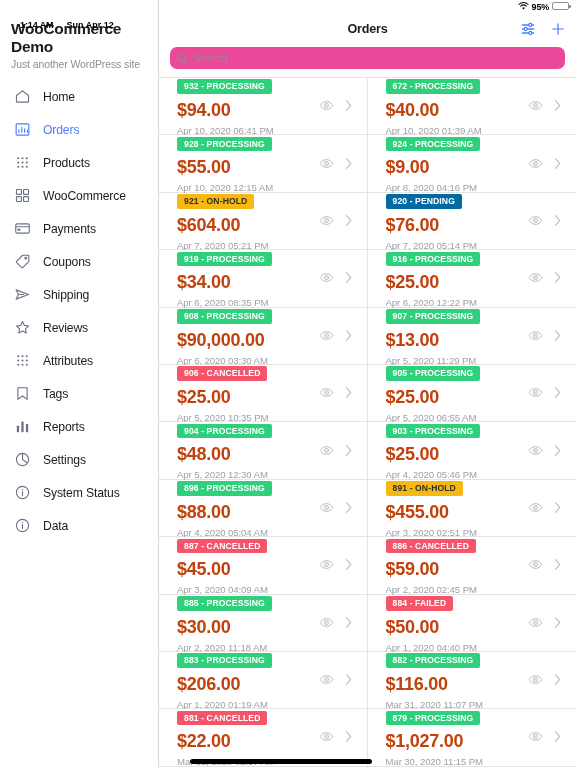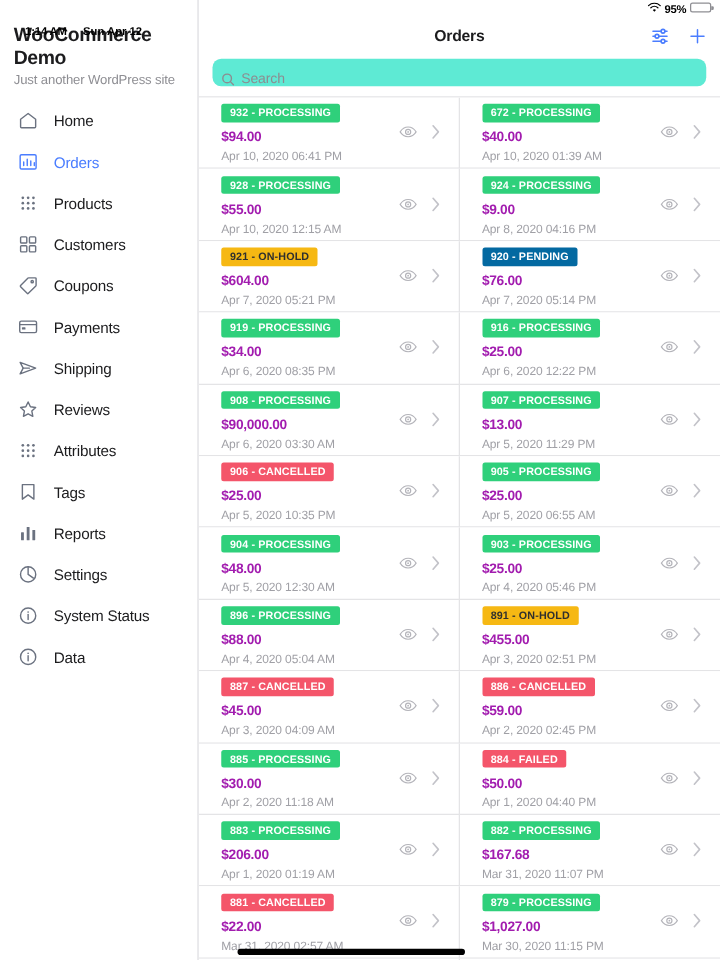--- a/index.html
+++ b/index.html
@@ -65,22 +65,22 @@
     position: absolute; left: 0; right: 0; text-align: center;
     font-size: 12.6px; font-weight: 700; color: #1c1c1e; letter-spacing: -0.2px;
     pointer-events: none;
   }
   .topbar-actions { margin-left: auto; display: flex; align-items: center; gap: 14px; z-index: 2; }
   .ico-btn { color: #4a7dff; cursor: pointer; display: flex; align-items: center; justify-content: center; }
   .ico-btn svg { display: block; }
 
   .searchwrap { padding: 3px 11px 8px 11px; }
   .searchbar {
-    height: 22px; background: #5eead4; border-radius: 7px;
-    display: flex; align-items: flex-end; gap: 5px; padding: 0 7px;
+    height: 22px; background: #ec4899; border-radius: 7px;
+    display: flex; align-items: center; gap: 5px; padding: 0 7px;
   }
   .search-ico { color: #8c8c90; display:flex; }
   .search-input {
     border: 0; background: transparent; outline: none; flex: 1;
     font-family: inherit; font-size: 11.2px; color: #1c1c1e; letter-spacing: -0.1px;
   }
   .search-input::placeholder { color: #8c8c90; }
 
   
   .orders {
@@ -105,21 +105,21 @@
     font-size: 8.6px; font-weight: 700; letter-spacing: 0.1px;
     padding: 3px 7px 3px 7px; color: #ffffff; line-height: 1;
     white-space: nowrap;
   }
   .badge.processing { background: #2FD07B; }
   .badge.cancelled  { background: #F4556A; }
   .badge.pending    { background: #0369a1; }
   .badge.failed     { background: #F4556A; }
   .badge.onhold     { background: #F6B813; color: #30302e; }
   .order-total {
-    font-size: 11px; font-weight: 700; color: #a21caf;
+    font-size: 18px; font-weight: 700; color: #c2410c;
     margin-top: 6px; letter-spacing: -0.25px;
   }
   .order-date {
     font-size: 9.6px; color: #a0a0a6; margin-top: 4px; letter-spacing: -0.1px;
   }
   .order-actions { display: flex; align-items: center; gap: 10px; padding-right: 4px; }
   .eye-ico { color: #b4b4ba; display: flex; cursor: pointer; }
   .chev-ico { color: #c3c3c9; display: flex; }
 
   
@@ -195,40 +195,40 @@
         </div>
         <div class="nav-item">
           <span class="nav-ico">
             <svg viewBox="0 0 24 24" fill="none" stroke="currentColor" stroke-width="1.6">
               <rect x="3.5" y="3.5" width="7" height="7" rx="1"></rect>
               <rect x="13.5" y="3.5" width="7" height="7" rx="1"></rect>
               <rect x="3.5" y="13.5" width="7" height="7" rx="1"></rect>
               <rect x="13.5" y="13.5" width="7" height="7" rx="1"></rect>
             </svg>
           </span>
-          <span>Customers</span>
-        </div>
-        <div class="nav-item">
-          <span class="nav-ico">
-            <svg viewBox="0 0 24 24" fill="none" stroke="currentColor" stroke-width="1.6" stroke-linejoin="round">
-              <path d="M12.5 3.2H20a1 1 0 0 1 1 1v7.4a1 1 0 0 1-.3.7l-8.4 8.4a1 1 0 0 1-1.4 0l-7.4-7.4a1 1 0 0 1 0-1.4l8.4-8.4a1 1 0 0 1 .6-.3z"></path>
-              <circle cx="16.6" cy="7.5" r="1.3"></circle>
-            </svg>
-          </span>
-          <span>Coupons</span>
+          <span>WooCommerce</span>
         </div>
         <div class="nav-item">
           <span class="nav-ico">
             <svg viewBox="0 0 24 24" fill="none" stroke="currentColor" stroke-width="1.6">
               <rect x="2.5" y="5.5" width="19" height="13" rx="1.8"></rect>
               <path d="M2.5 9.5h19" stroke-width="1.4"></path>
               <rect x="5" y="12.5" width="4" height="2.6" rx="0.5" fill="currentColor" stroke="none"></rect>
             </svg>
           </span>
           <span>Payments</span>
+        </div>
+        <div class="nav-item">
+          <span class="nav-ico">
+            <svg viewBox="0 0 24 24" fill="none" stroke="currentColor" stroke-width="1.6" stroke-linejoin="round">
+              <path d="M12.5 3.2H20a1 1 0 0 1 1 1v7.4a1 1 0 0 1-.3.7l-8.4 8.4a1 1 0 0 1-1.4 0l-7.4-7.4a1 1 0 0 1 0-1.4l8.4-8.4a1 1 0 0 1 .6-.3z"></path>
+              <circle cx="16.6" cy="7.5" r="1.3"></circle>
+            </svg>
+          </span>
+          <span>Coupons</span>
         </div>
         <div class="nav-item">
           <span class="nav-ico">
             <svg viewBox="0 0 24 24" fill="none" stroke="currentColor" stroke-width="1.6" stroke-linejoin="round" stroke-linecap="round">
               <path d="M3 5.5 20.5 12 3 18.5l3.4-6.5z"></path>
               <path d="M6.4 12h7"></path>
             </svg>
           </span>
           <span>Shipping</span>
         </div>
@@ -693,21 +693,21 @@
               </svg>
             </span>
             <span class="chev-ico">
               <svg width="9" height="13" viewBox="0 0 10 16" fill="none" stroke="currentColor" stroke-width="1.6" stroke-linecap="round" stroke-linejoin="round">
                 <path d="m2.5 2 5.2 6-5.2 6"></path>
               </svg>
             </span>
           </div>
         </div>
         <div class="order-cell">
-          <div class="order-main"><span class="badge processing">882 - PROCESSING</span><div class="order-total">$167.68</div><div class="order-date">Mar 31, 2020 11:07 PM</div></div>
+          <div class="order-main"><span class="badge processing">882 - PROCESSING</span><div class="order-total">$116.00</div><div class="order-date">Mar 31, 2020 11:07 PM</div></div>
           <div class="order-actions">
             <span class="eye-ico">
               <svg width="15" height="15" viewBox="0 0 24 24" fill="none" stroke="currentColor" stroke-width="1.5">
                 <path d="M1.8 12S5.6 5.8 12 5.8 22.2 12 22.2 12 18.4 18.2 12 18.2 1.8 12 1.8 12z"></path>
                 <circle cx="12" cy="12" r="3.3"></circle>
                 <circle cx="12" cy="12" r="1.1" fill="currentColor" stroke="none"></circle>
               </svg>
             </span>
             <span class="chev-ico">
               <svg width="9" height="13" viewBox="0 0 10 16" fill="none" stroke="currentColor" stroke-width="1.6" stroke-linecap="round" stroke-linejoin="round">

